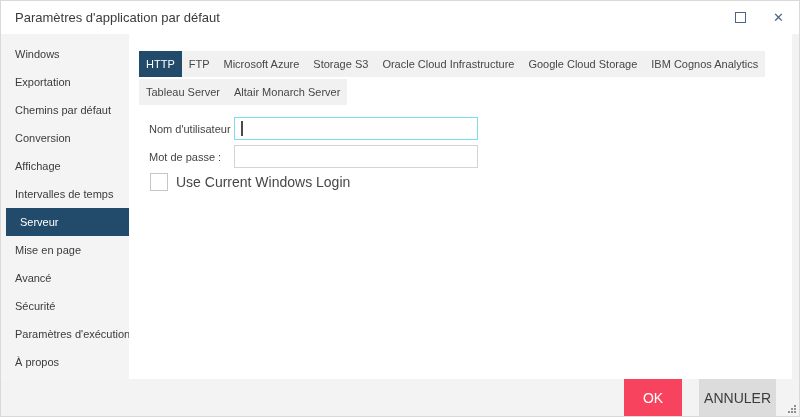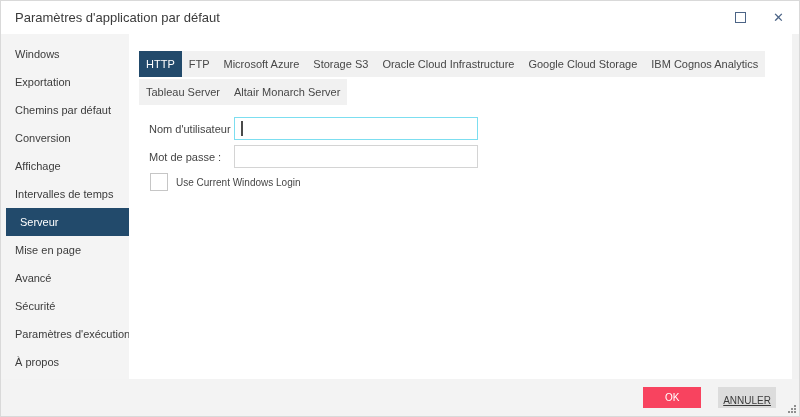--- a/index.html
+++ b/index.html
@@ -113,21 +113,21 @@
     background: #4a4a4a;
   }
   .check-row { display: flex; align-items: center; margin-top: 3px; margin-left: 1px; }
   .checkbox {
     width: 18px;
     height: 18px;
     border: 1px solid #c6c6c6;
     background: #ffffff;
     cursor: default;
   }
-  .check-label { font-size: 10px; color: #474747; margin-left: 8px; text-align: right; }
+  .check-label { font-size: 14px; color: #474747; margin-left: 8px; text-align: right; }
 
   
   .scroll-gutter {
     position: absolute;
     top: 33px;
     right: 0;
     bottom: 37px;
     width: 7px;
     background: #f2f2f2;
   }
@@ -137,28 +137,28 @@
     flex: 0 0 37px;
     background: #f3f3f3;
     display: flex;
     align-items: center;
     justify-content: flex-end;
     gap: 17px;
     padding-right: 23px;
     position: relative;
   }
   .btn {
-    height: 21px;
+    height: 37px;
     border: none;
     font-family: "Liberation Sans", sans-serif;
-    font-size: 10px;
+    font-size: 14px;
     cursor: default;
   }
   .btn-ok { min-width: 58px; background: #f8435f; color: #ffffff; }
-  .btn-cancel { min-width: 49px; padding: 8px 5px; background: #dcdcdc; color: #3b3b3b; text-decoration: underline; }
+  .btn-cancel { min-width: 49px; padding: 8px 5px; background: #dcdcdc; color: #3b3b3b; }
   .resize-grip { position: absolute; right: 2px; bottom: 2px; line-height: 0; }
 </style>
 </head>
 <body>
 
 <div class="window">
 
   <div class="titlebar">
     <span class="title">Paramètres d'application par défaut</span>
     <span class="win-controls">

